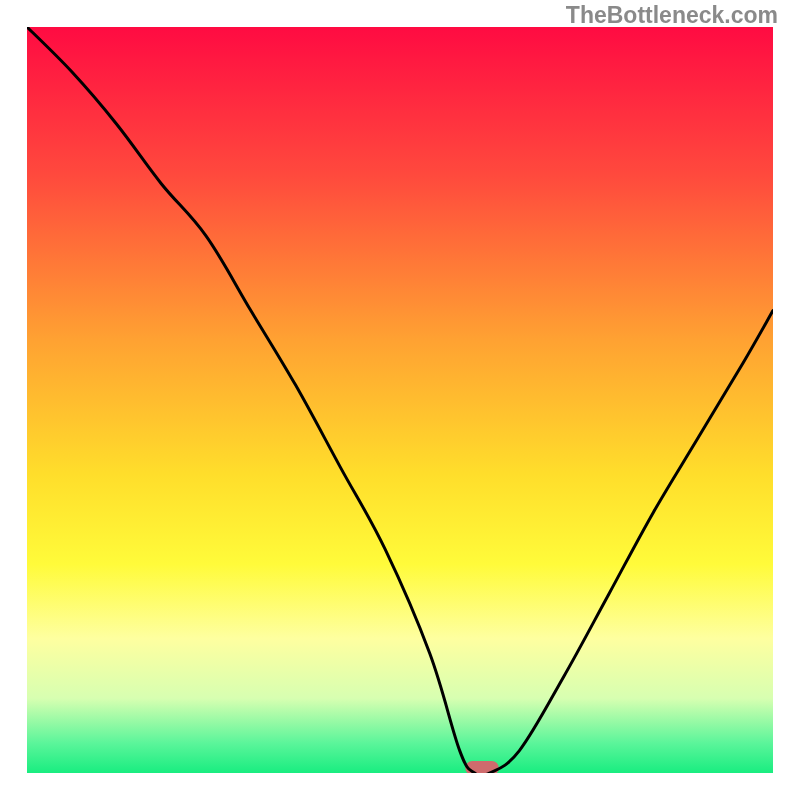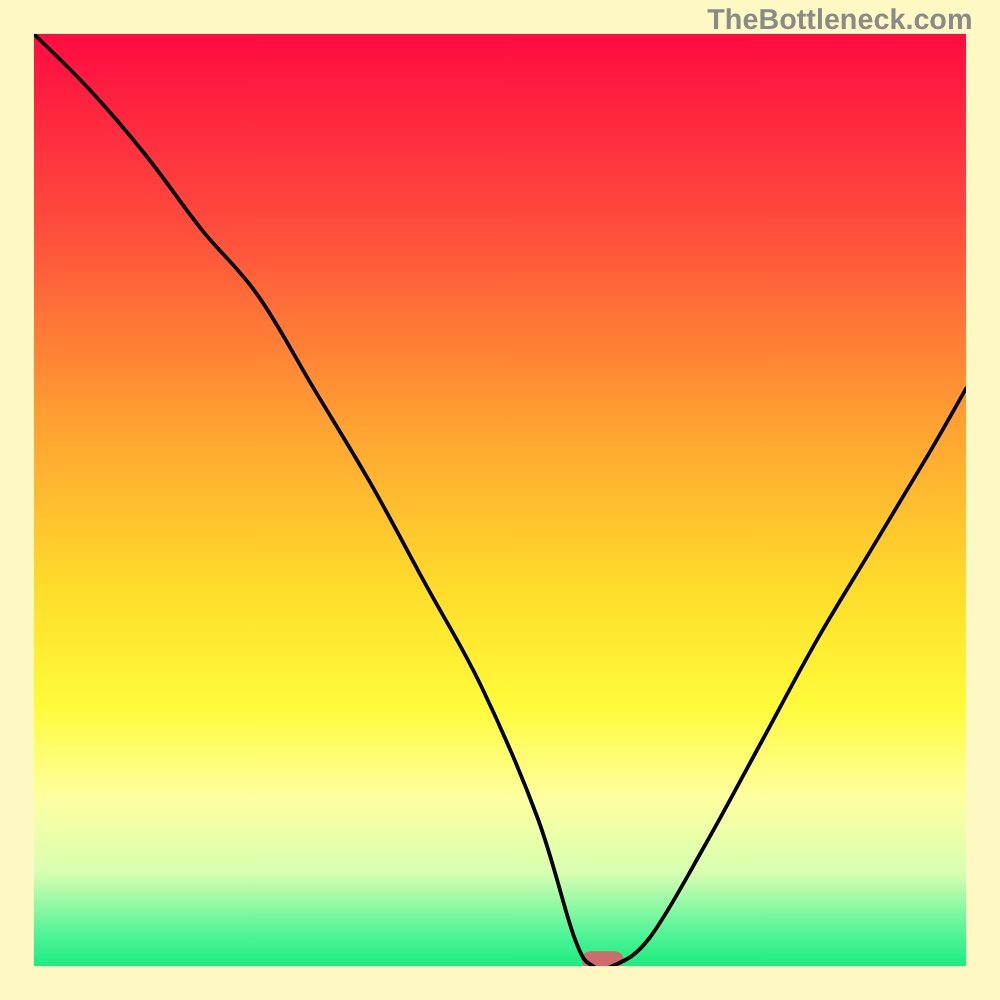--- a/index.html
+++ b/index.html
@@ -7,21 +7,21 @@
     padding: 0;
     width: 800px;
     height: 800px;
     background: #000;
     overflow: hidden;
   }
   .frame {
     position: relative;
     width: 800px;
     height: 800px;
-    background: #fef9c3;
+    background: #ffffff;
   }
   .plot {
     position: absolute;
     left: 27px;
     top: 27px;
     width: 746px;
     height: 746px;
     overflow: hidden;
   }
   .plot svg {

